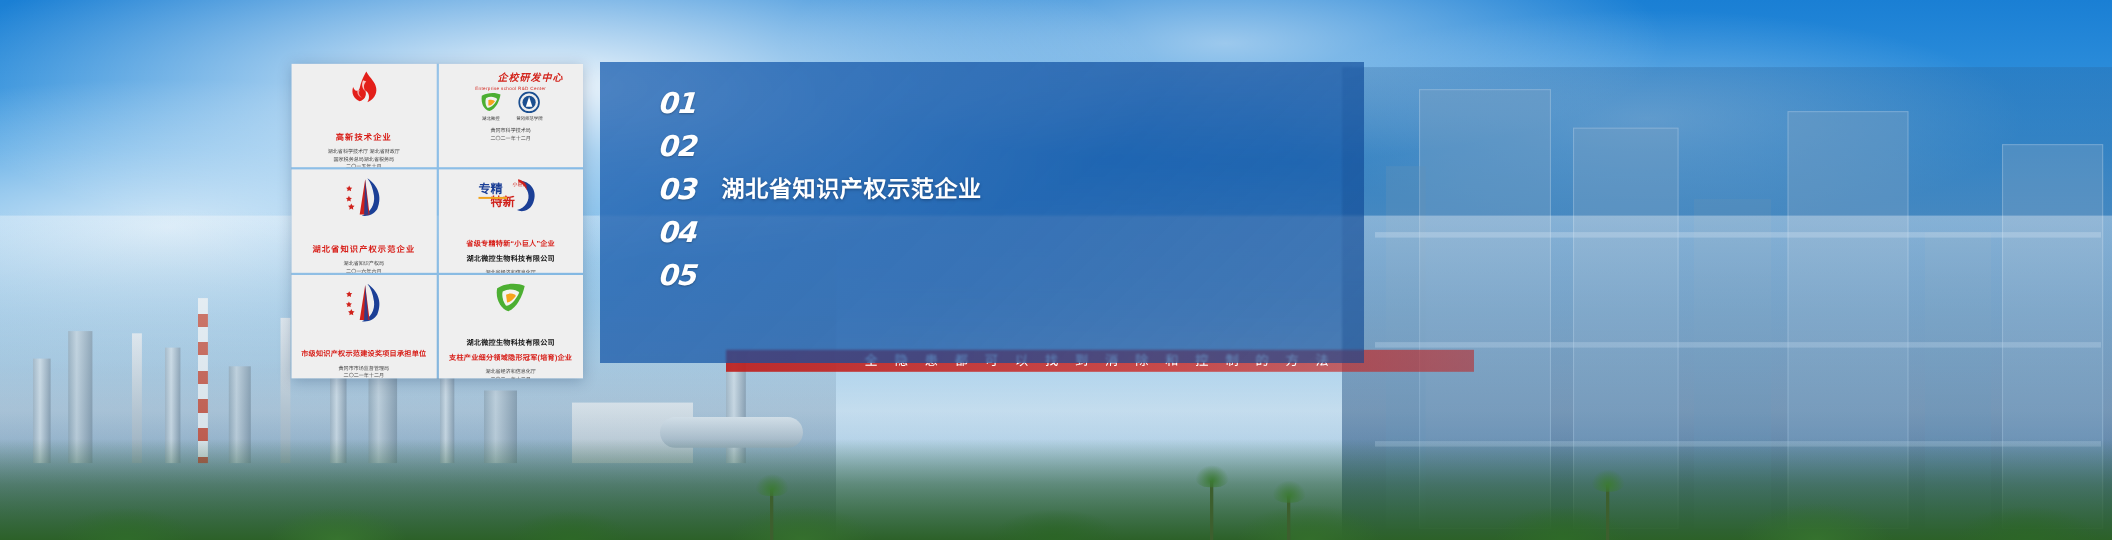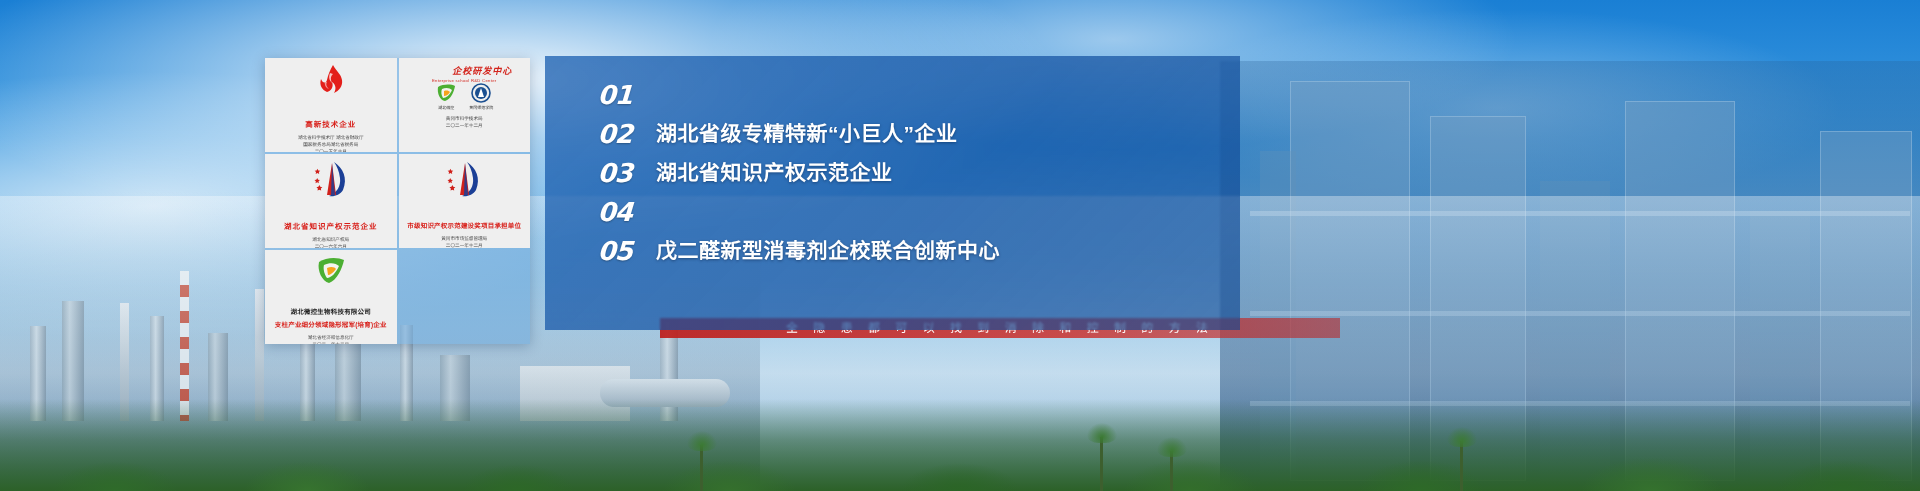--- a/index.html
+++ b/index.html
@@ -239,20 +239,38 @@
           </g>
         </svg>
       </div>
       <div class="cert-title">湖北省知识产权示范企业</div>
       <div class="cert-sub">
         <div>湖北省知识产权局</div>
         <div>二〇一六年六月</div>
       </div>
     </div>
 
+    <div class="cert">
+      <div class="cert-logo" style="height:40px;">
+        <svg class="emblem" width="62" height="36" viewBox="0 0 62 36" aria-hidden="true">
+          <text x="2" y="15" font-size="11" font-weight="bold" fill="#1b3f96" font-family="DejaVu Sans">专精</text>
+          <text x="13" y="27" font-size="11" font-weight="bold" fill="#d0211b" font-family="DejaVu Sans">特新</text>
+          <rect x="2" y="19" width="26" height="1.8" fill="#f0a21c"></rect>
+          <path d="M40 4 C52 6 56 16 51 26 C48 32 41 33 37 31 C45 29 49 22 47 15 C45 9 42 6 40 4 Z" fill="#1b3f96"></path>
+          <path d="M38 3 C43 4 46 8 46 13 C44 9 41 6 38 5 Z" fill="#d0211b"></path>
+          <text x="33" y="9" font-size="4.5" fill="#d0211b" font-family="DejaVu Sans">小巨人</text>
+        </svg>
+      </div>
+      <div class="cert-title sm">省级专精特新“小巨人”企业</div>
+      <div class="cert-title dark sm" style="margin-top:3px;">湖北微控生物科技有限公司</div>
+      <div class="cert-sub">
+        <div>湖北省经济和信息化厅</div>
+        <div>二〇二二年九月</div>
+      </div>
+    </div>
 
     <div class="cert">
       <div class="cert-logo" style="height:44px;">
         <svg class="emblem" width="42" height="40" viewBox="0 0 42 40" aria-hidden="true">
           <path d="M24 2 C33 8 38 18 33 30 C30 35 24 37 19 36 C27 33 31 26 30 18 C29 11 27 6 24 2 Z" fill="#1b3f96"></path>
           <path d="M22 3 L26 35 H17 Z" fill="#d0211b"></path>
           <path d="M22 3 L25 35 H21 Z" fill="#1b3f96" opacity=".85"></path>
           <g fill="#d0211b">
             <path d="M10 10 l1.4 2.8 3.1 .4 -2.2 2.2 .5 3.1 -2.8-1.5 -2.8 1.5 .5-3.1 -2.2-2.2 3.1-.4 Z" transform="scale(.62) translate(2,4)"></path>
             <path d="M9 20 l1.2 2.4 2.6 .4 -1.9 1.8 .4 2.6 -2.3-1.2 -2.3 1.2 .4-2.6 -1.9-1.8 2.6-.4 Z" transform="scale(.72) translate(1,5)"></path>
@@ -287,33 +305,31 @@
 
   <div class="panel">
     <div class="list">
 
       <div class="row">
         <div class="num">01</div>
       </div>
 
       <div class="row">
         <div class="num">02</div>
-        <div class="txt">湖北省级专精特新“小巨人”企业</div>
       </div>
 
       <div class="row">
         <div class="num">03</div>
         <div class="txt">湖北省知识产权示范企业</div>
       </div>
 
       <div class="row">
         <div class="num">04</div>
       </div>
 
       <div class="row">
         <div class="num">05</div>
-        <div class="txt">戊二醛新型消毒剂企校联合创新中心</div>
       </div>
 
     </div>
   </div>
 
 </div>
 
 </body></html>

